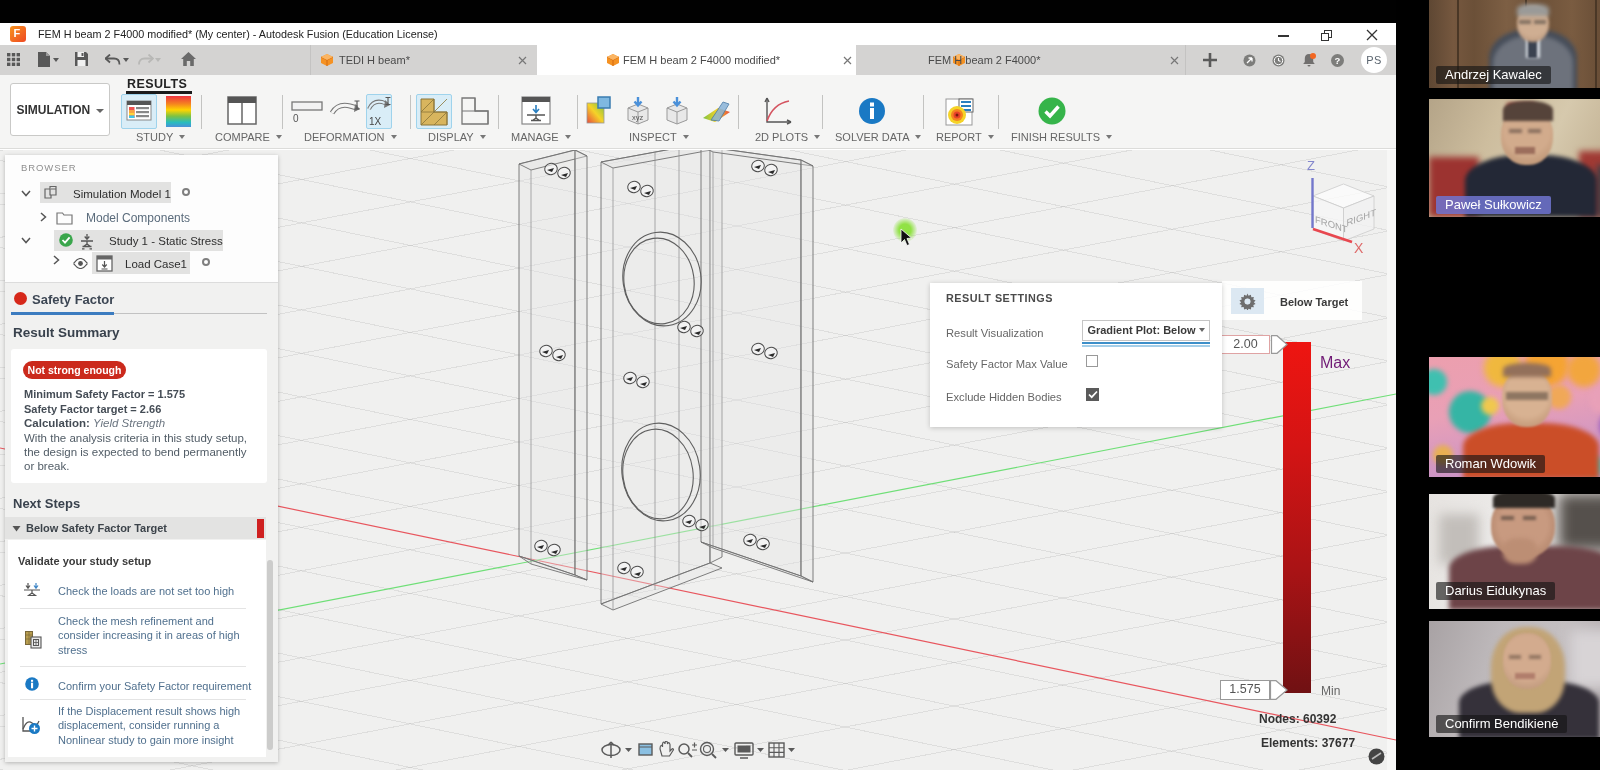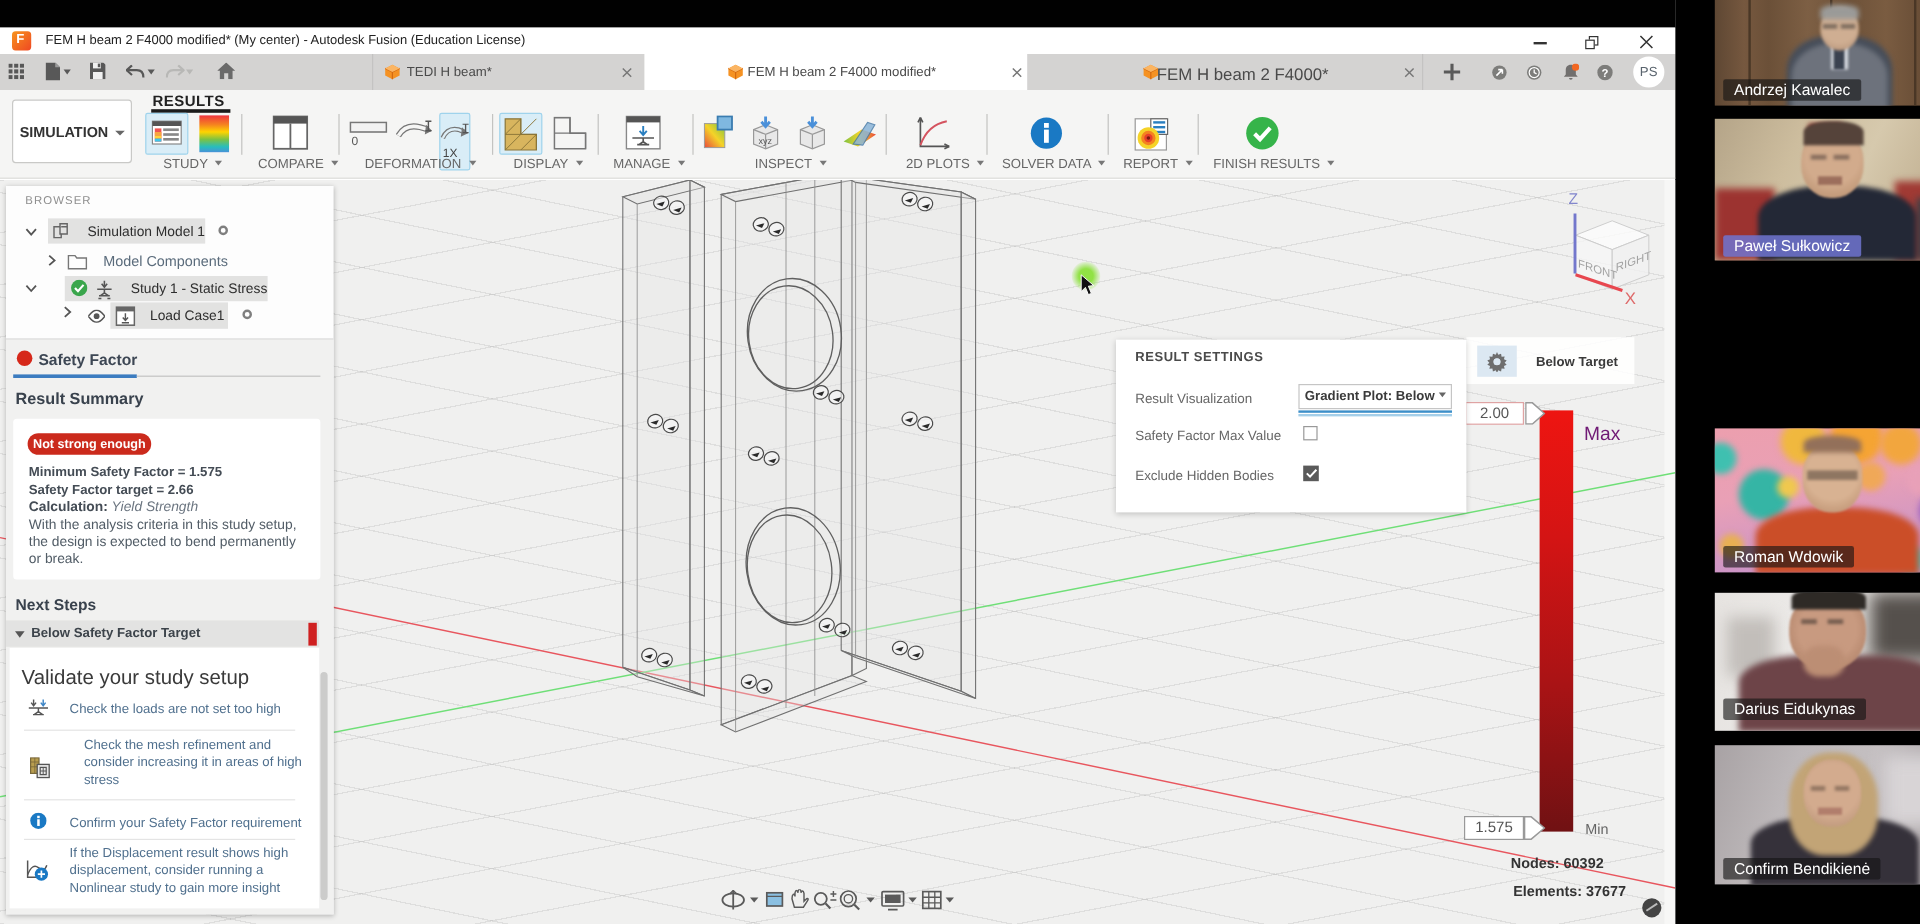--- a/index.html
+++ b/index.html
@@ -100,21 +100,21 @@
     <svg class="abs" style="left:843px;top:11px" width="9" height="9">
         <path d="M1 1 L8 8 M8 1 L1 8" stroke="#777" stroke-width="1.2"></path>
       </svg>
     <div class="abs" style="left:856px;top:0;width:330px;height:30px;border-right:1px solid #c4c3c2"></div>
     <svg class="abs" style="left:952px;top:8px" width="14" height="14" viewBox="0 0 14 14">
         <path d="M7 1 L13 4 V10 L7 13 L1 10 V4 Z" fill="#f59223"></path>
         <path d="M1 4 L7 7 L13 4" fill="none" stroke="#d46a10" stroke-width="1"></path>
         <path d="M7 7 V13" stroke="#d46a10" stroke-width="1"></path>
         <path d="M7 1 L13 4 L7 7 L1 4 Z" fill="#fbb563"></path>
       </svg>
-    <div class="abs" style="left:964px;top:9px;font-size:14px;color:#4a4a4a">FEM H beam 2 F4000*</div>
+    <div class="abs" style="left:928px;top:9px;font-size:11px;color:#4a4a4a">FEM H beam 2 F4000*</div>
     <svg class="abs" style="left:1170px;top:11px" width="9" height="9">
         <path d="M1 1 L8 8 M8 1 L1 8" stroke="#777" stroke-width="1.2"></path>
       </svg>
     <svg class="abs" style="left:1203px;top:8px" width="14" height="14">
         <path d="M7 0 V14 M0 7 H14" stroke="#5a5a5a" stroke-width="2.6"></path>
       </svg>
     <svg class="abs" style="left:1243px;top:9px" width="13" height="13">
         <circle cx="6.5" cy="6.5" r="6" fill="#7d7d7b"></circle>
         <path d="M4 9 L9 4 M9 4 H5.5 M9 4 V7.5" stroke="#fff" stroke-width="1.3" fill="none"></path>
       </svg>
@@ -184,21 +184,21 @@
       </div>
     <div class="glabel" style="left:293px;top:38px;font-size:10px;color:#555">0</div>
     <div class="icbox" style="left:330px;top:24px;width:32px;height:24px">
         <svg width="32" height="24">
           <path d="M2 14 Q8 4 20 7 L27 9" fill="none" stroke="#777" stroke-width="5"></path>
           <path d="M2 14 Q8 4 20 7 L27 9" fill="none" stroke="#f5f5f4" stroke-width="3"></path>
           <path d="M24 13 L30 10 L25 5" fill="#777"></path>
           <path d="M27 2 v8 M24.5 2 h5 M24.5 10 h5" stroke="#555" stroke-width="1.2"></path>
         </svg>
       </div>
-    <div class="icbox selbox" style="left:366px;top:19px;width:26px;height:48px">
+    <div class="icbox selbox" style="left:366px;top:19px;width:26px;height:35px">
         <svg width="24" height="30">
           <path d="M2 12 Q6 3 15 5 L20 7" fill="none" stroke="#777" stroke-width="4"></path>
           <path d="M2 12 Q6 3 15 5 L20 7" fill="none" stroke="#ddeef7" stroke-width="2"></path>
           <path d="M17 11 L23 8 L18 3" fill="#777"></path>
           <path d="M21 0.5 v7 M18.5 0.5 h5 M18.5 7.5 h5" stroke="#555" stroke-width="1.1"></path>
           <text x="2" y="28" font-size="10" fill="#444" font-family="Liberation Sans">1X</text>
         </svg>
       </div>
     <div class="glabel" style="left:304px;top:56px">DEFORMATION <b class="car"></b></div>
     <div class="gsep" style="left:410px"></div>
@@ -533,36 +533,36 @@
     <div class="sfbody" style="left:24px;top:446px">the design is expected to bend permanently</div>
     <div class="sfbody" style="left:24px;top:460px">or break.</div>
     <div class="abs" style="left:13px;top:496px;font-size:13px;font-weight:bold;color:#39424d">Next Steps</div>
     <div class="abs" style="left:5px;top:517px;width:261px;height:22px;background:#e3e3e2"></div>
     <svg class="abs" style="left:12px;top:525px" width="9" height="7">
         <path d="M0.5 1 L8.5 1 L4.5 6.5 Z" fill="#555"></path>
       </svg>
     <div class="abs" style="left:26px;top:522px;font-size:11px;font-weight:bold;color:#3c434a">Below Safety Factor Target</div>
     <div class="abs" style="left:257px;top:518.5px;width:7px;height:19px;background:#cf2020"></div>
     <div class="abs" style="left:8px;top:540px;width:258px;height:217px;background:#fff"></div>
-    <div class="abs" style="left:18px;top:555px;font-size:17px;font-weight:normal;color:#3a3a3a">Validate your study setup</div>
+    <div class="abs" style="left:18px;top:555px;font-size:11px;font-weight:bold;color:#3a3a3a">Validate your study setup</div>
     <svg class="abs" style="left:23px;top:582px" width="19" height="16" stroke="#555" fill="none">
         <path d="M5 1 v5 M3 3.5 L5 6.2 L7 3.5" stroke-width="1.2"></path>
         <path d="M13 1 v5 M11 3.5 L13 6.2 L15 3.5" stroke="#3d85c6" stroke-width="1.2"></path>
         <path d="M1 8 H17 M9 8 V11 M4.5 13.5 H13.5 M9 11 L5.5 13.5 M9 11 L12.5 13.5" stroke-width="1.2"></path>
       </svg>
     <div class="vgitem" style="left:58px;top:584px">Check the loads are not set too high</div>
     <div class="abs" style="left:20px;top:608px;width:226px;height:1px;background:#e4e4e4"></div>
     <svg class="abs" style="left:25px;top:631px" width="17" height="18">
         <rect x="0.5" y="0.5" width="7" height="13" fill="#b89d4f" stroke="#79683a"></rect>
         <path d="M0.5 4 h7 M0.5 8 h7 M4 0.5 v13" stroke="#79683a" stroke-width="0.7"></path>
         <rect x="6" y="6" width="10" height="11" fill="#e8e8e8" stroke="#555" stroke-width="1.1"></rect>
         <rect x="8.5" y="8.5" width="5" height="6" fill="none" stroke="#555" stroke-width="1"></rect>
         <path d="M8.5 11.5 h5 M11 8.5 v6" stroke="#555" stroke-width="0.8"></path>
       </svg>
-    <div class="vgitem" style="left:70px;top:613.5px">Check the mesh refinement and<br>consider increasing it in areas of high<br>stress</div>
+    <div class="vgitem" style="left:58px;top:613.5px">Check the mesh refinement and<br>consider increasing it in areas of high<br>stress</div>
     <div class="abs" style="left:20px;top:666px;width:226px;height:1px;background:#e4e4e4"></div>
     <svg class="abs" style="left:25px;top:677px" width="14" height="14">
         <circle cx="7" cy="7" r="6.8" fill="#1a79c4"></circle>
         <rect x="6" y="5.7" width="2.1" height="5.6" fill="#fff"></rect>
         <rect x="6" y="2.8" width="2.1" height="2" fill="#fff"></rect>
       </svg>
     <div class="vgitem" style="left:58px;top:679px">Confirm your Safety Factor requirement</div>
     <div class="abs" style="left:20px;top:699px;width:226px;height:1px;background:#e4e4e4"></div>
     <svg class="abs" style="left:22px;top:716px" width="20" height="19">
         <path d="M1 1 V15 H17" stroke="#555" stroke-width="1.3" fill="none"></path>

